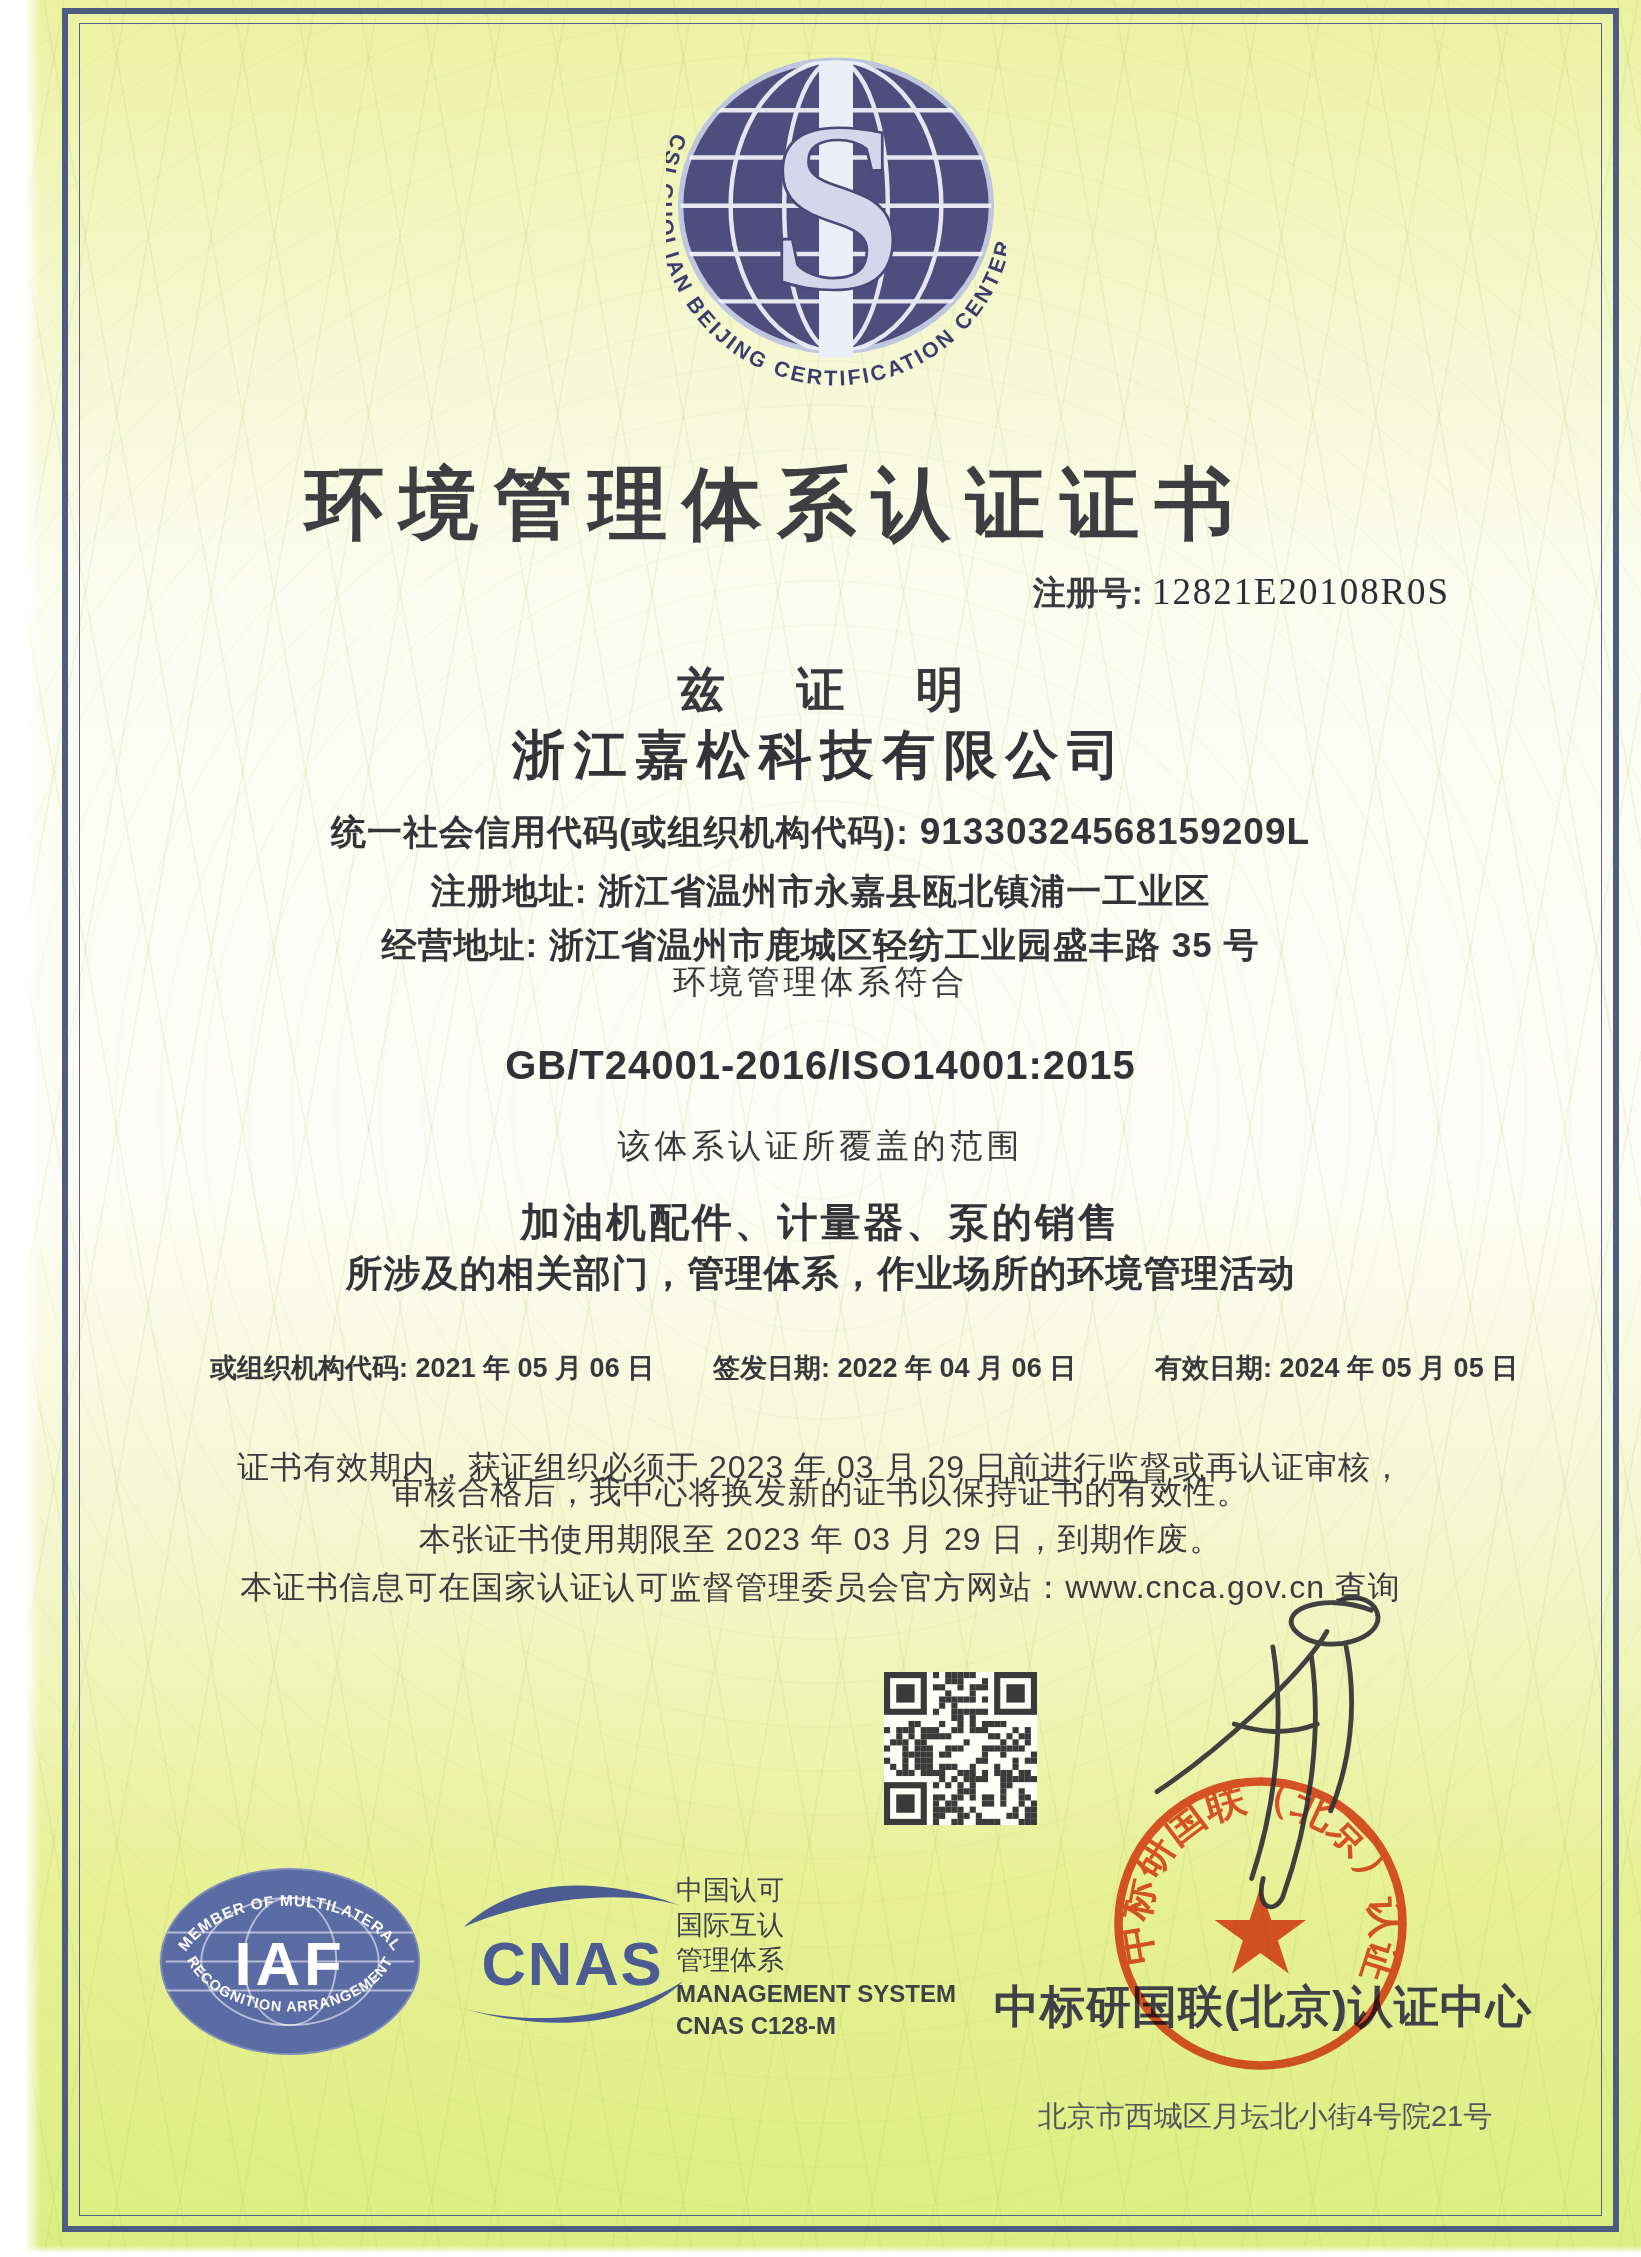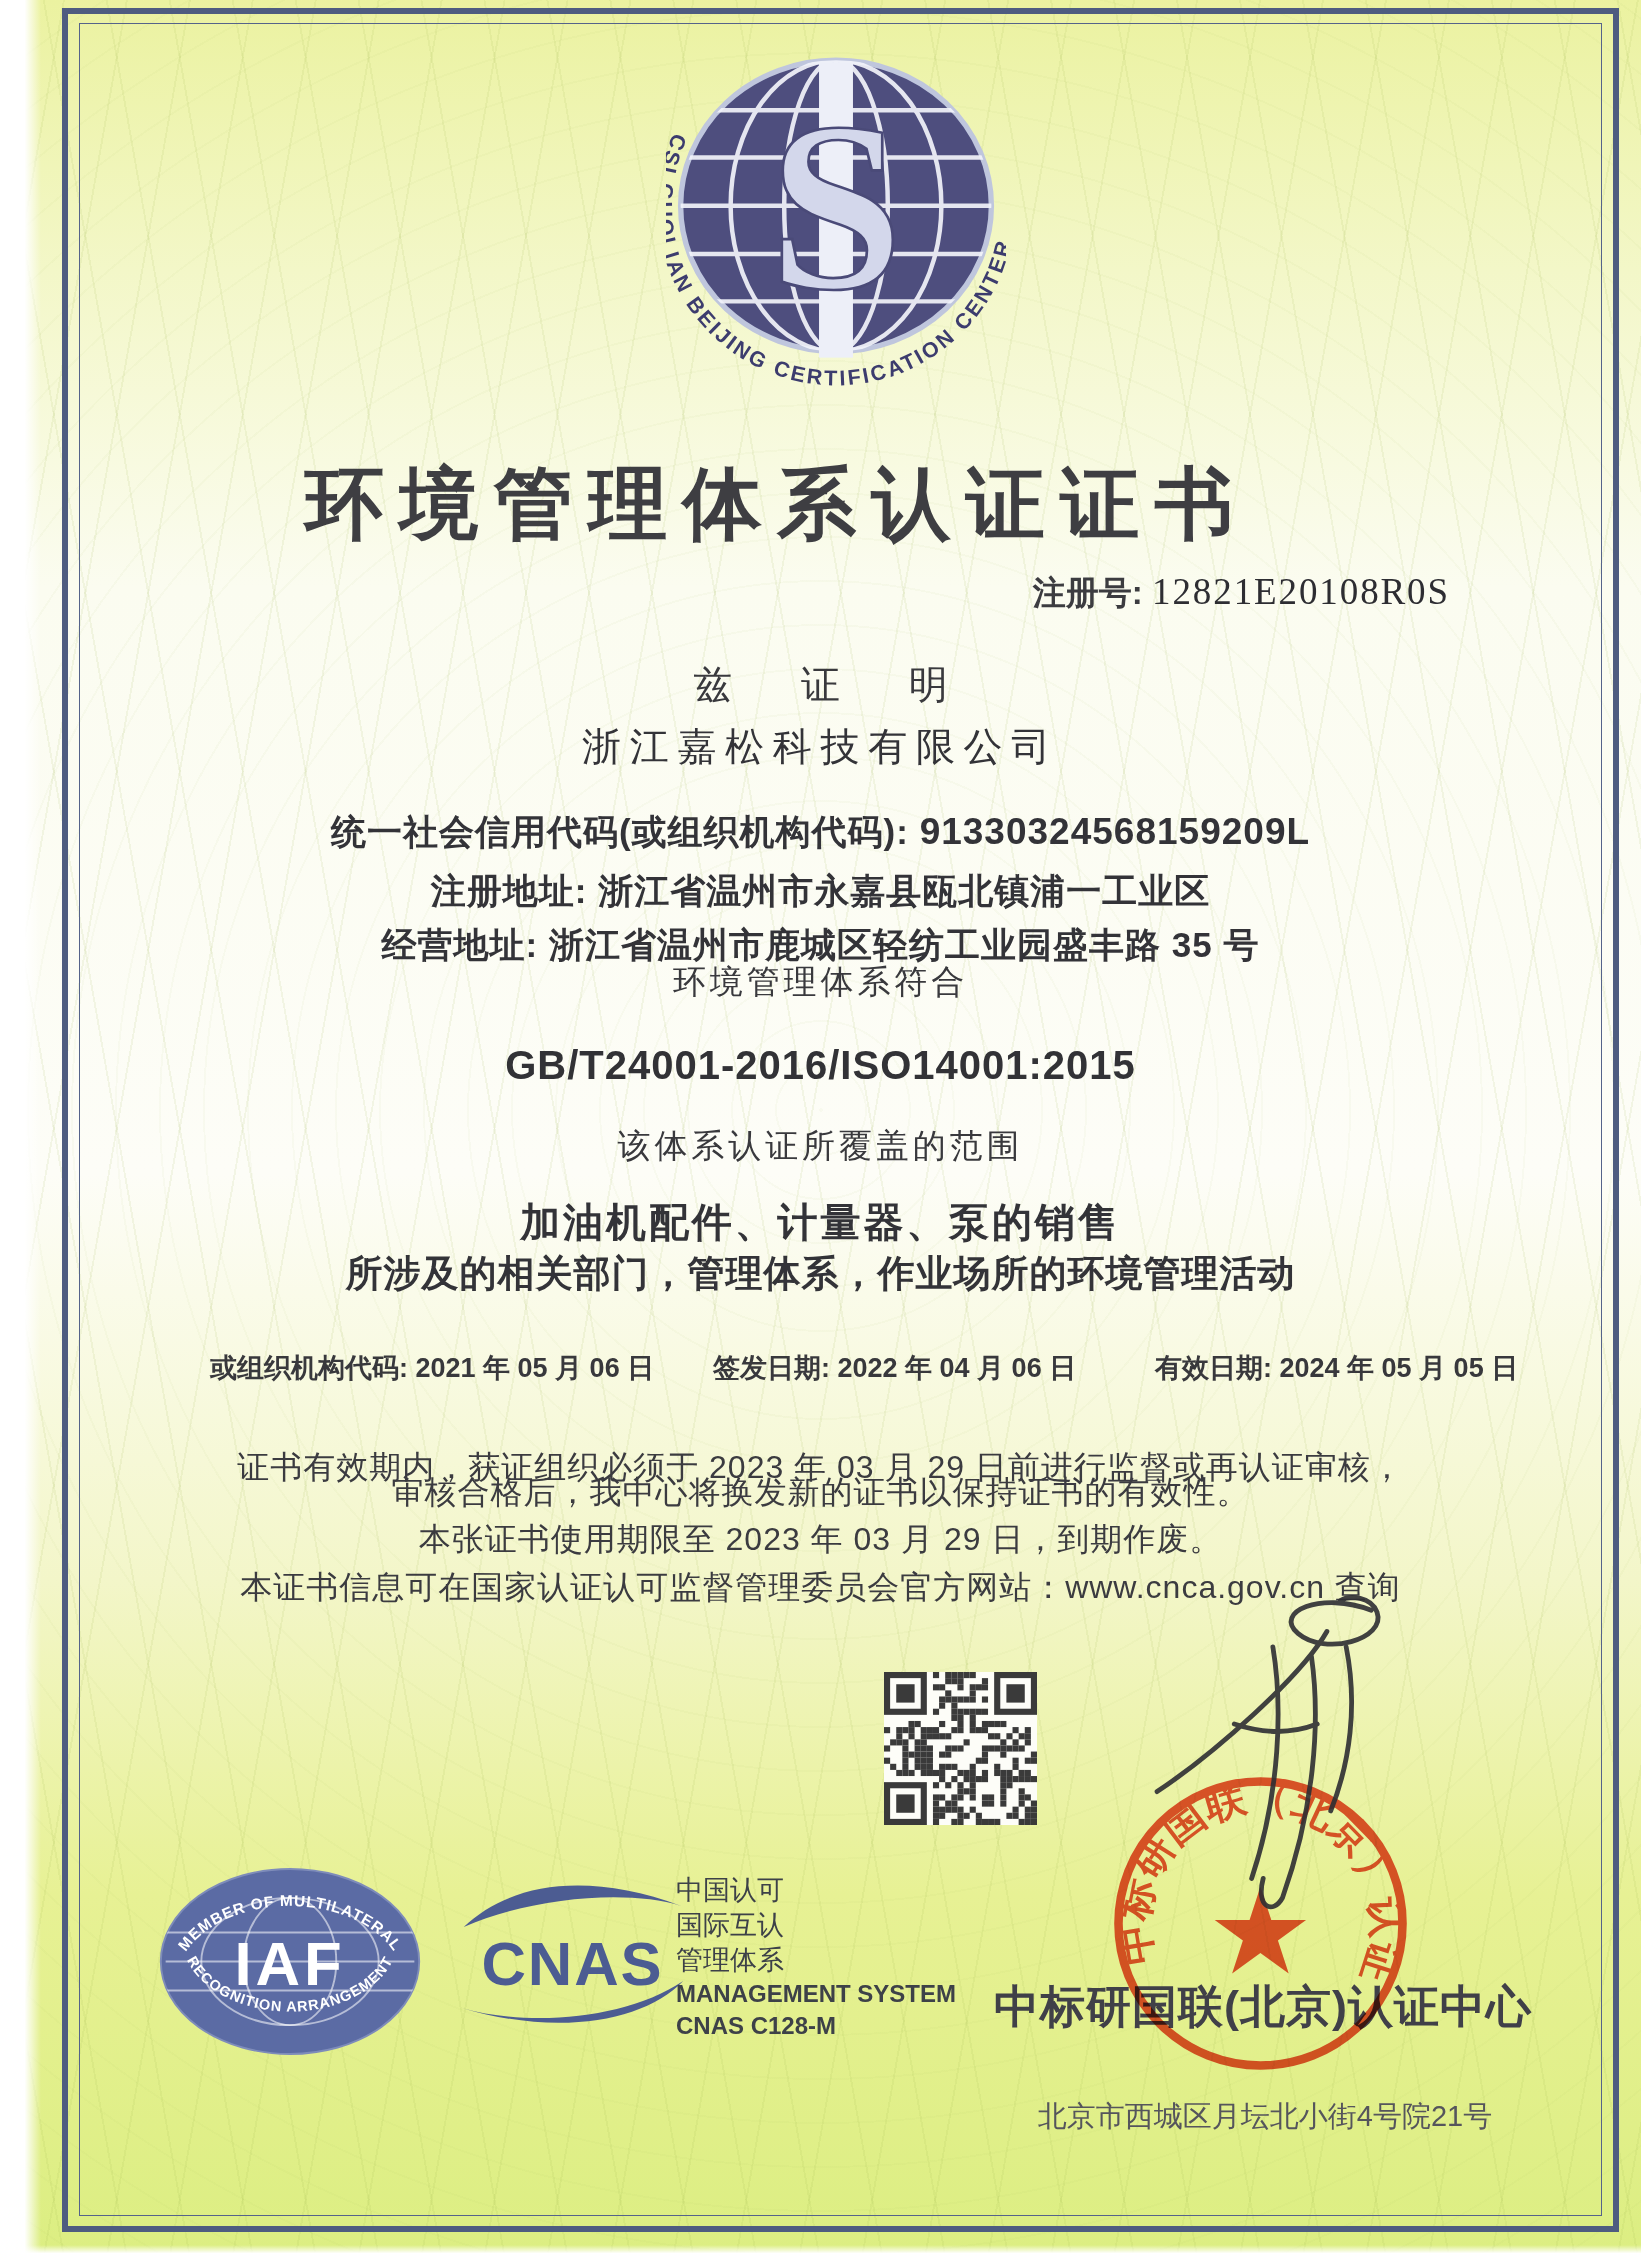--- a/index.html
+++ b/index.html
@@ -19,22 +19,22 @@
   #scan-edge-bottom{left:0;bottom:0;width:100%;height:11.6px;
     background:linear-gradient(0deg,#ffffff 30%,rgba(255,255,255,0));}
   #frame-outer{left:62px;top:7.7px;right:22px;bottom:25px;border:6.8px solid #4e5c80;}
   #frame-inner{left:79px;top:23px;right:39px;bottom:41px;border:1.9px solid #55638a;}
   #csi-logo{left:666px;top:54px;width:340px;height:384px;}
   #cert-title{top:452px;right:87px;left:0;text-align:center;font-size:79px;font-weight:900;
     letter-spacing:15.4px;color:#3e3e42;}
   #reg-line{top:570px;right:191px;font-size:33px;color:#3c3c40;font-weight:600;}
   #reg-line .num{font-family:"Liberation Serif","DejaVu Serif",serif;font-size:37px;
     font-weight:500;letter-spacing:1.9px;color:#2d2d32;}
-  #certify-heading{top:658px;font-size:39px;font-weight:400;letter-spacing:29px;color:#39393d;text-indent:29px;}
-  #company-name{top:720px;font-size:39px;font-weight:400;letter-spacing:8.7px;color:#333338;}
+  #certify-heading{top:658px;font-size:48px;font-weight:700;letter-spacing:29px;color:#39393d;text-indent:29px;}
+  #company-name{top:720px;font-size:53px;font-weight:700;letter-spacing:8.7px;color:#333338;}
   .infoline{font-size:35px;font-weight:600;color:#333338;letter-spacing:1px;}
   #credit-line{top:809px;}
   #credit-line .val{font-weight:800;font-size:37px;letter-spacing:1px;}
   #regaddr-line{top:868px;}
   #bizaddr-line{top:922px;}
   #conform-line{top:960px;font-size:33px;font-weight:500;letter-spacing:3.9px;color:#39393d;text-align:center;}
   #standard-line{top:1043px;font-size:40px;font-weight:600;letter-spacing:1px;color:#323236;}
   #scope-heading{top:1124px;font-size:33px;font-weight:500;letter-spacing:3.9px;color:#39393d;}
   #scope1{top:1195px;font-size:40px;font-weight:700;letter-spacing:2.9px;color:#333338;}
   #scope2{top:1249px;font-size:37px;font-weight:700;letter-spacing:1px;color:#333338;}

